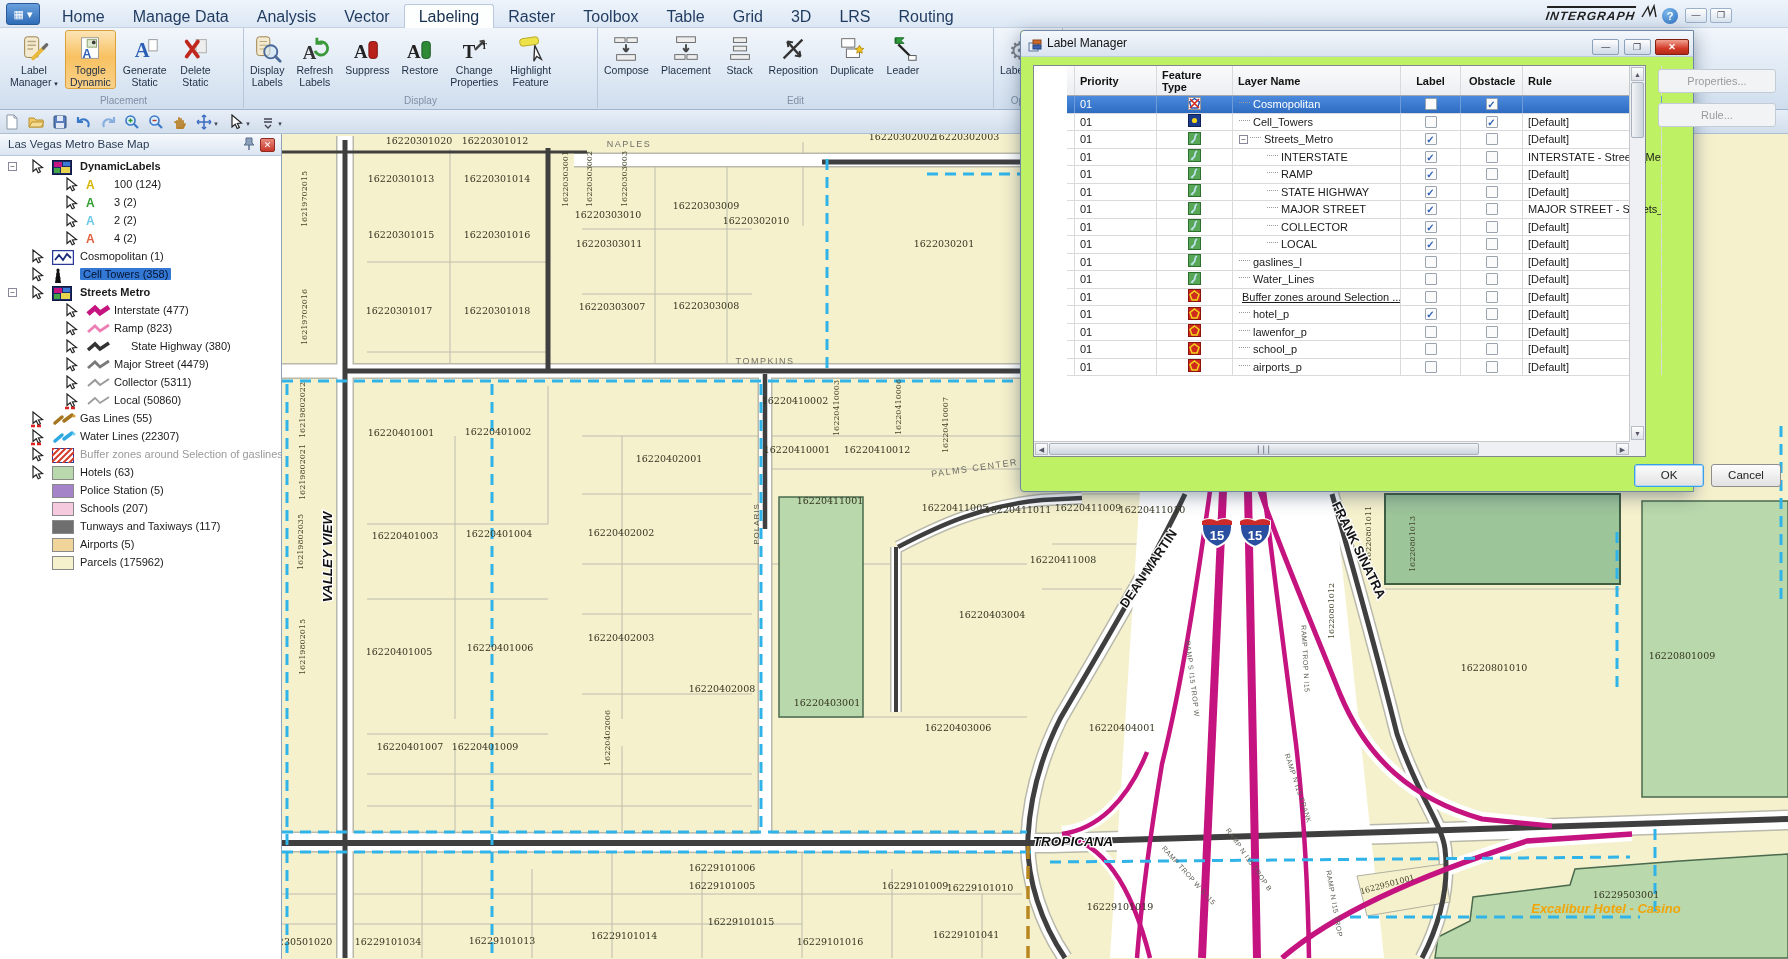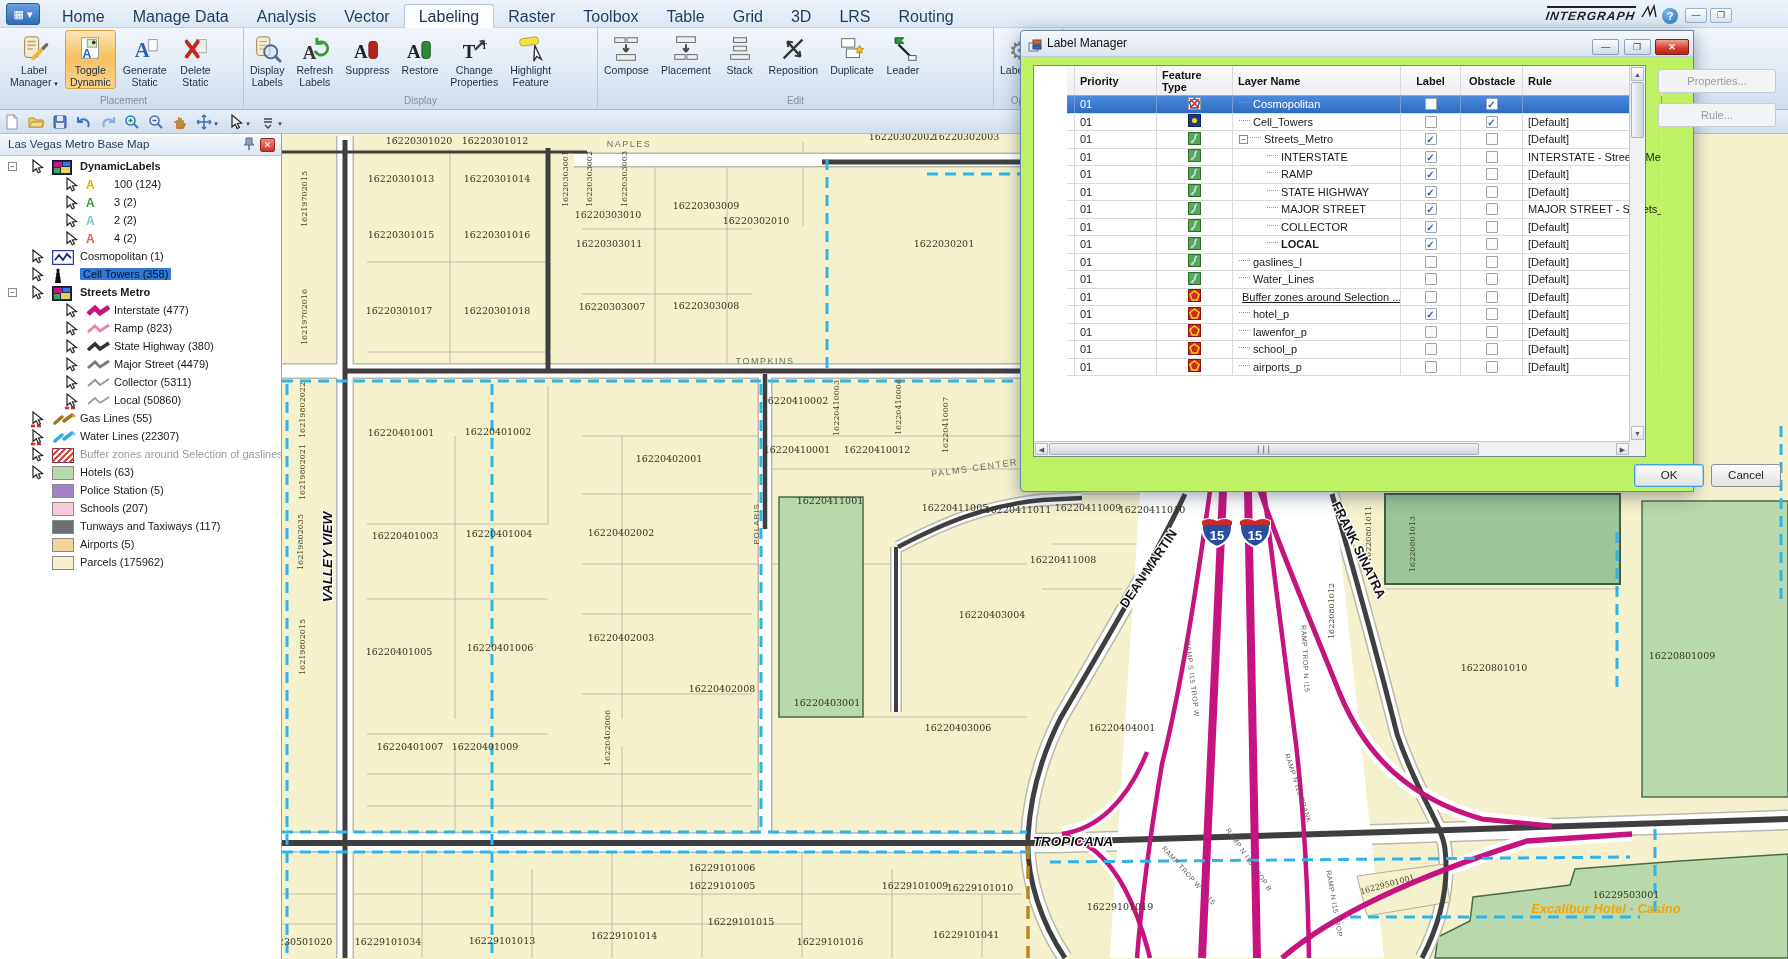--- a/index.html
+++ b/index.html
@@ -370,21 +370,21 @@
             </svg></span>
           <span class="txt" style="left:114px;">Ramp (823)</span>
         </div>
         <div class="trow">
           <span class="tico" style="left:64px;"><svg width="16" height="17" viewBox="0 0 16 17">
               <path d="M3 1 L3 12.5 L6.2 9.8 L8.2 13.8 L10.4 12.8 L8.4 9 L12.5 8.6 Z" fill="#fff" stroke="#222" stroke-width="1.2"></path>
             </svg></span>
           <span class="tico" style="left:86px;top:2px;"><svg width="26" height="14" viewBox="0 0 26 14">
               <path d="M2 10 L9 4 L14 9 L23 3" fill="none" stroke="#333333" stroke-width="3.5"></path>
             </svg></span>
-          <span class="txt" style="left:114px;">State Highway (380)</span>
+          <span class="txt" style="left:131px;">State Highway (380)</span>
         </div>
         <div class="trow">
           <span class="tico" style="left:64px;"><svg width="16" height="17" viewBox="0 0 16 17">
               <path d="M3 1 L3 12.5 L6.2 9.8 L8.2 13.8 L10.4 12.8 L8.4 9 L12.5 8.6 Z" fill="#fff" stroke="#222" stroke-width="1.2"></path>
             </svg></span>
           <span class="tico" style="left:86px;top:2px;"><svg width="26" height="14" viewBox="0 0 26 14">
               <path d="M2 10 L9 4 L14 9 L23 3" fill="none" stroke="#7a7a7a" stroke-width="2.8"></path>
             </svg></span>
           <span class="txt" style="left:114px;">Major Street (4479)</span>
         </div>
@@ -849,21 +849,21 @@
           </div>
           <div class="drow">
             <div></div>
             <div>01</div>
             <div style="justify-content:center;padding-left:0;">
               <span><svg width="13" height="13" viewBox="0 0 13 13">
                   <rect x="0.5" y="0.5" width="12" height="12" fill="#57a757" stroke="#2e6e2e"></rect>
                   <path d="M9 2 C5 4 9 7 5 9 C4 10 3.5 11 3.5 11" fill="none" stroke="#bfe4f0" stroke-width="1.8"></path>
                 </svg></span>
             </div>
-            <div style="padding-left:34px;font-weight:bold;"><span class="dots"></span>LOCAL</div>
+            <div style="padding-left:34px;"><span class="dots"></span>LOCAL</div>
             <div style="justify-content:center;padding-left:0;">
               <span class="cb">✓</span>
             </div>
             <div style="justify-content:center;padding-left:0;">
               <span class="cb"></span>
             </div>
             <div>[Default]</div>
           </div>
           <div class="drow">
             <div></div>

